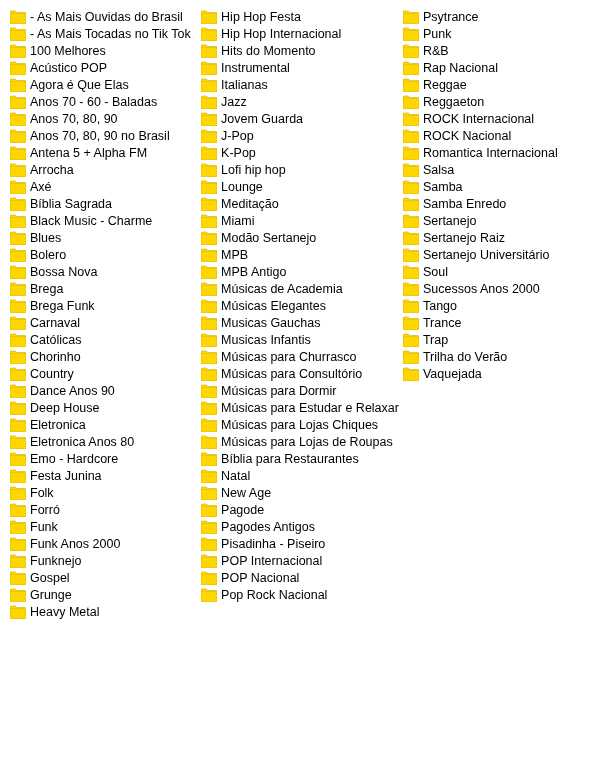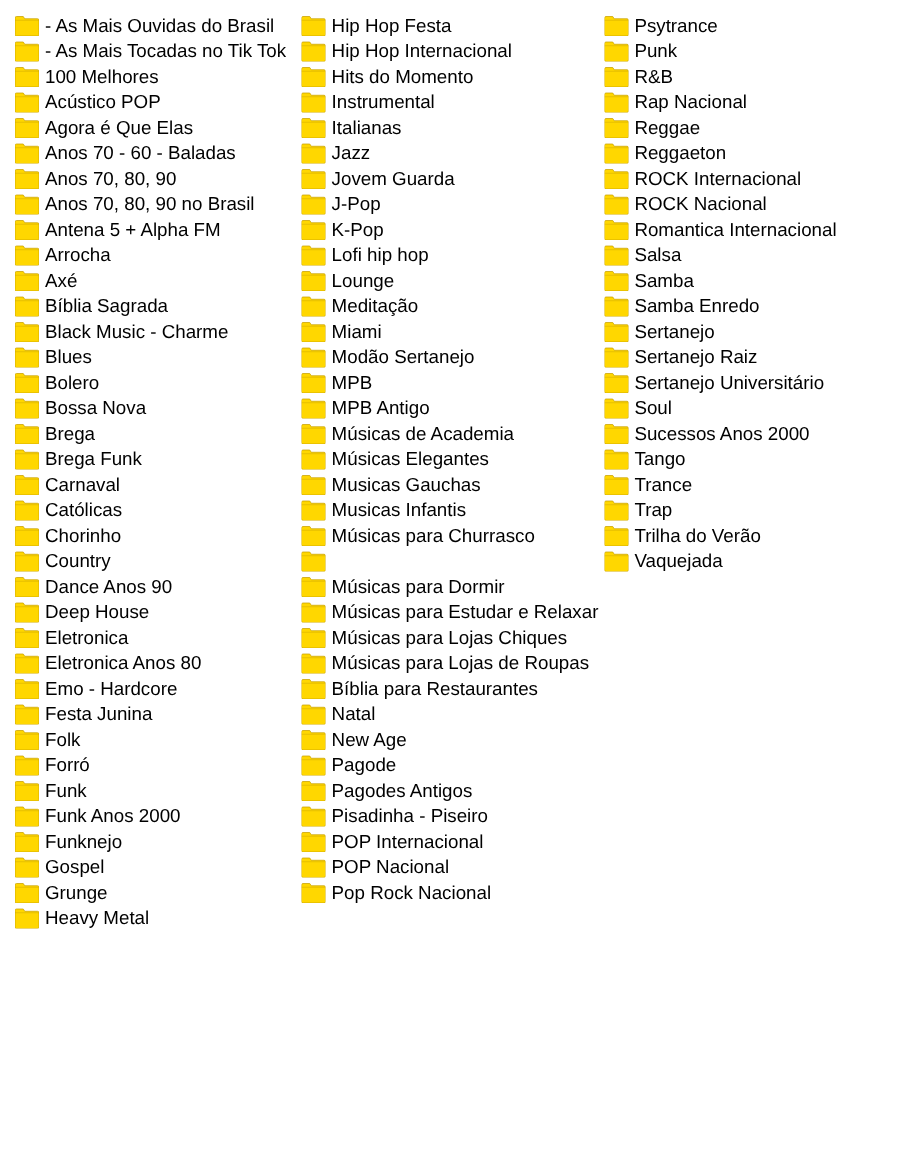--- a/index.html
+++ b/index.html
@@ -444,20 +444,21 @@
     <path d="M0 2 Q0 1 1 1 L5.5 1 L6.5 2.5 L15 2.5 Q16 2.5 16 3.5 L16 13 Q16 14 15 14 L1 14 Q0 14 0 13 Z" fill="#FFD700" stroke="#c8a000" stroke-width="0.5"></path>
     <path d="M0 3.5 L16 3.5" stroke="#c8a000" stroke-width="0.3"></path>
   </svg></span>
         <span class="folder-label">Músicas para Churrasco</span>
       </div>
       <div class="folder-item">
         <span class="folder-icon"><svg width="16" height="14" viewBox="0 0 16 14" xmlns="http://www.w3.org/2000/svg">
     <path d="M0 2 Q0 1 1 1 L5.5 1 L6.5 2.5 L15 2.5 Q16 2.5 16 3.5 L16 13 Q16 14 15 14 L1 14 Q0 14 0 13 Z" fill="#FFD700" stroke="#c8a000" stroke-width="0.5"></path>
     <path d="M0 3.5 L16 3.5" stroke="#c8a000" stroke-width="0.3"></path>
   </svg></span>
+        <span class="folder-label">Músicas para Consultório</span>
       </div>
       <div class="folder-item">
         <span class="folder-icon"><svg width="16" height="14" viewBox="0 0 16 14" xmlns="http://www.w3.org/2000/svg">
     <path d="M0 2 Q0 1 1 1 L5.5 1 L6.5 2.5 L15 2.5 Q16 2.5 16 3.5 L16 13 Q16 14 15 14 L1 14 Q0 14 0 13 Z" fill="#FFD700" stroke="#c8a000" stroke-width="0.5"></path>
     <path d="M0 3.5 L16 3.5" stroke="#c8a000" stroke-width="0.3"></path>
   </svg></span>
         <span class="folder-label">Músicas para Dormir</span>
       </div>
       <div class="folder-item">
         <span class="folder-icon"><svg width="16" height="14" viewBox="0 0 16 14" xmlns="http://www.w3.org/2000/svg">

